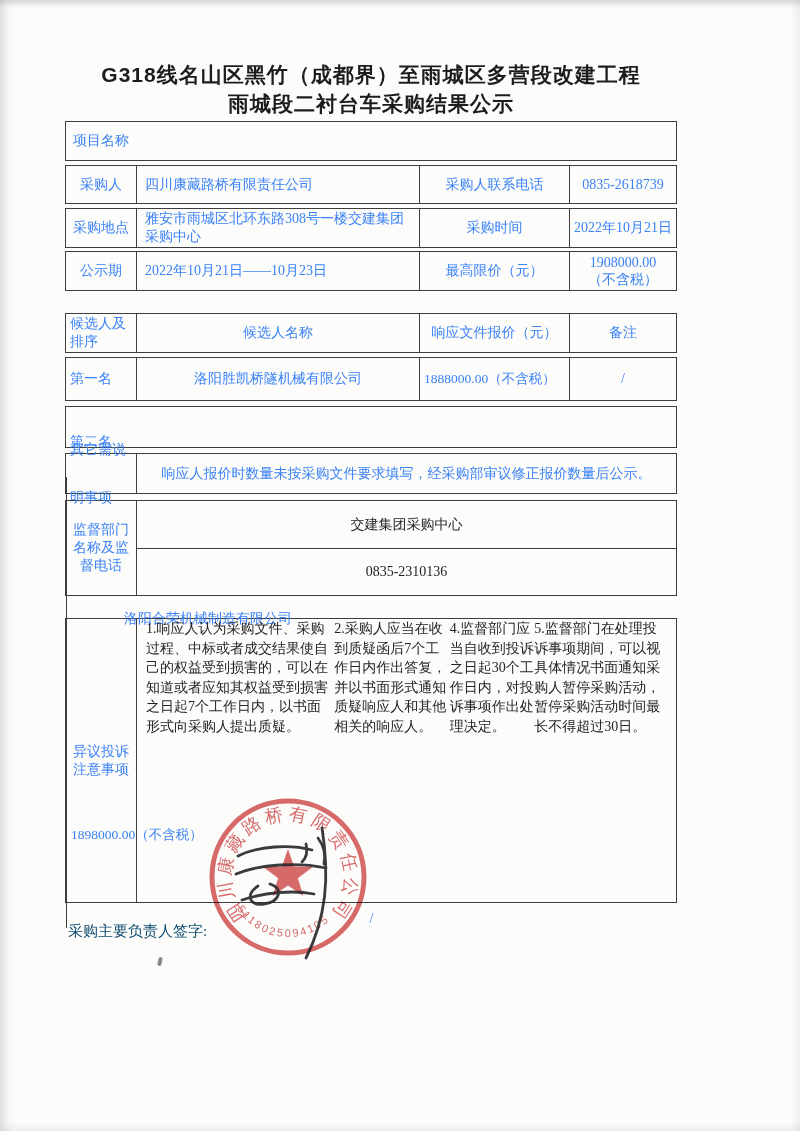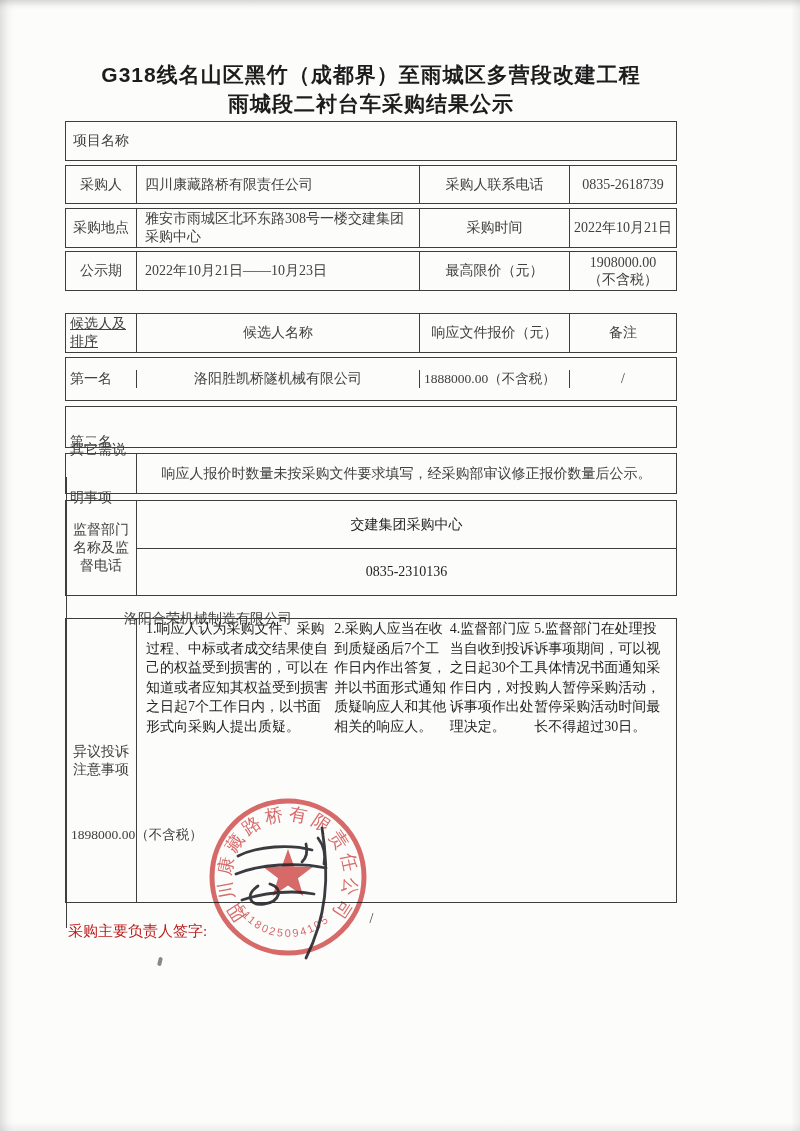--- a/index.html
+++ b/index.html
@@ -20,51 +20,51 @@
   .edge-bottom { left:0; bottom:0; width:100%; height:9px;
     background:linear-gradient(to top, rgba(160,160,160,.16), transparent); }
 
   .content { margin:60px 123px 0 65px; width:612px; }
 
   .doc-title { text-align:center; font-family:"Liberation Sans", sans-serif;
     font-weight:bold; font-size:21px; line-height:29px; color:#1c1c1c; letter-spacing:1px; }
 
   .tbl { margin-top:3px; }
   .trow { display:flex; width:612px; border:1px solid #3e3e3e; background:transparent; }
-  .cell { display:flex; align-items:center; font-size:14px; line-height:18px; color:#404040; }
+  .cell { display:flex; align-items:center; font-size:14px; line-height:18px; color:#3b82f6; }
   .cell + .cell { border-left:1px solid #3e3e3e; }
   .lbl { width:70px; flex:0 0 70px; flex-direction:column; justify-content:center; text-align:center; }
   .w2 { width:283px; flex:0 0 283px; }
   .w3 { width:150px; flex:0 0 150px; }
   .w4 { flex:1 1 auto; }
   .pad { padding:2px 6px 2px 8px; }
   .ctr { justify-content:center; text-align:center; }
   .col { flex-direction:column; }
 
   .r-project   { height:40px; margin-bottom:4px; }
   .r-procurer  { height:39px; margin-bottom:4px; }
   .r-location  { height:40px; margin-bottom:3px; }
   .r-publicity { height:40px; margin-bottom:22px; }
   .r-candhead  { height:40px; margin-bottom:4px; }
-  .r-first     { height:44px; margin-bottom:5px;align-items:center; }
+  .r-first     { height:44px; margin-bottom:5px; }
   .r-second    { height:42px; margin-bottom:5px;flex-direction:column; }
   .r-other     { height:41px; margin-bottom:6px; }
   .r-superv    { height:96px; margin-bottom:22px; }
   .r-objection { height:285px; }
 
   .sub-stack { display:flex; flex-direction:column; flex:1 1 auto; }
   .sub-stack .sub { flex:1 1 50%; display:flex; align-items:center; justify-content:center;
     font-size:14px; }
   .sub-stack .sub + .sub { border-top:1px solid #3e3e3e; }
 
   .objection-body { flex:1 1 auto; display:flex; flex-direction:row; justify-content:center;
     padding:0 10px 0 9px; }
   .objection-body .item { font-size:14px; line-height:19.5px; color:#242424; }
 
-  .sign-row { margin-top:19px; margin-left:3px; font-size:15px; color:#b91c1c; }
+  .sign-row { margin-top:19px; margin-left:3px; font-size:15px; color:#0c4a6e; }
 
   .stamp-wrap { position:absolute; left:198px; top:787px; width:180px; height:180px;
     z-index:3; mix-blend-mode:multiply; }
   .sig-wrap { position:absolute; left:210px; top:788px; width:180px; height:180px; z-index:4; }
   .speck { position:absolute; left:158px; top:957px; width:4px; height:9px;
     background:#4a4a4a; border-radius:2px; transform:rotate(14deg); opacity:.65; z-index:2; }
 </style>
 </head>
 <body>
 
@@ -105,21 +105,21 @@
         <div class="cell lbl">公示期</div>
         <div class="cell w2 pad">2022年10月21日——10月23日</div>
         <div class="cell w3 ctr">最高限价（元）</div>
         <div class="cell w4 ctr col" style="line-height:17px;">
           <span>1908000.00</span>
           <span>（不含税）</span>
         </div>
       </div>
 
       <div class="trow r-candhead">
-        <div class="cell lbl" style="text-align:left; align-items:flex-start; padding-left:4px;text-decoration:underline;">
+        <div class="cell lbl" style="text-align:left; align-items:flex-start; padding-left:4px;">
           <span>候选人及</span>
           <span>排序</span>
         </div>
         <div class="cell w2 ctr">候选人名称</div>
         <div class="cell w3 ctr">响应文件报价（元）</div>
         <div class="cell w4 ctr">备注</div>
       </div>
 
       <div class="trow r-first">
         <div class="cell lbl" style="text-align:left; align-items:flex-start; padding-left:4px;">第一名</div>

